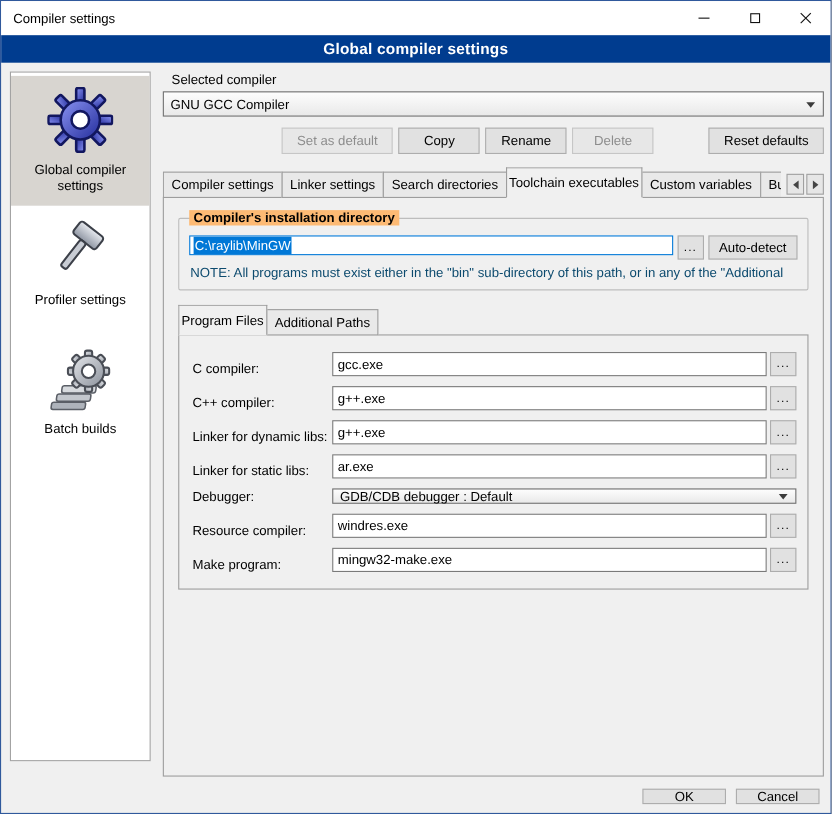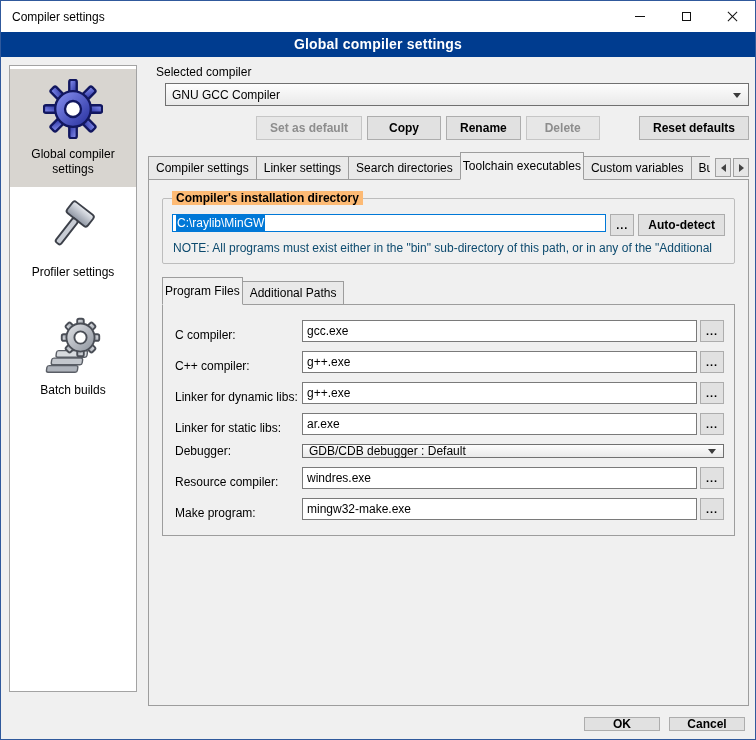--- a/index.html
+++ b/index.html
@@ -25,25 +25,25 @@
   .sidebar{position:absolute;left:8px;top:64px;width:128px;height:627px;background:#fff;border:1px solid #a3a3a3;padding-top:3px;}
   .side-item{display:flex;flex-direction:column;align-items:center;text-align:center;font-size:12px;padding:9px 2px 10px;min-height:118px;gap:7px;cursor:default;color:#000;}
   .side-item.selected{background:#d8d5d0;}
   .side-icon{width:62px;height:62px;display:flex;align-items:center;justify-content:center;}
   .side-label{line-height:1.25;}
 
   
   .main{position:absolute;left:147px;top:62px;width:601px;}
   .sel-label{font-size:12px;margin:2px 0 4px 8px;}
   .combo{position:relative;height:23px;border:1px solid #707070;background:linear-gradient(#fdfdfd,#e9e9e9);display:flex;align-items:center;padding:0 22px 0 6px;font-size:12px;cursor:default;}
-  .combo-main{margin-left:17px;}
+  .combo-main{margin-left:0;}
   .combo-text{white-space:nowrap;overflow:hidden;}
   .combo-arrow{position:absolute;right:7px;top:50%;margin-top:-2px;width:0;height:0;border-left:4px solid transparent;border-right:4px solid transparent;border-top:5px solid #3b3b3b;}
 
-  .btn{appearance:none;background:#e1e1e1;border:1px solid #adadad;font-size:12px;color:#000;display:inline-flex;align-items:center;justify-content:center;padding:0 13px;height:24px;cursor:default;font-weight:bold;}
+  .btn{appearance:none;background:#e1e1e1;border:1px solid #adadad;font-size:12px;color:#000;display:inline-flex;align-items:center;justify-content:center;padding:0 13px;height:24px;cursor:default;}
   .btn.disabled{color:#8d8d8d;border-color:#c6c6c6;background:#e7e7e7;}
   .btnrow{display:flex;gap:5px;margin-top:10px;}
   .btnrow .btn{min-width:74px;}
   .btn.offset-left{margin-left:108px;}
   .btn.push-right{margin-left:auto;min-width:104px;}
 
   
   .tabs-row{display:flex;align-items:flex-end;margin-top:12px;margin-bottom:-1px;position:relative;z-index:2;}
   .tabs{display:flex;align-items:flex-end;overflow:hidden;flex:1;}
   .tab{flex-shrink:0;font-size:12px;padding:4px 7px;background:#e9e9e9;border:1px solid #9d9d9d;border-bottom:1px solid #9d9d9d;white-space:nowrap;margin-right:-1px;cursor:default;}

